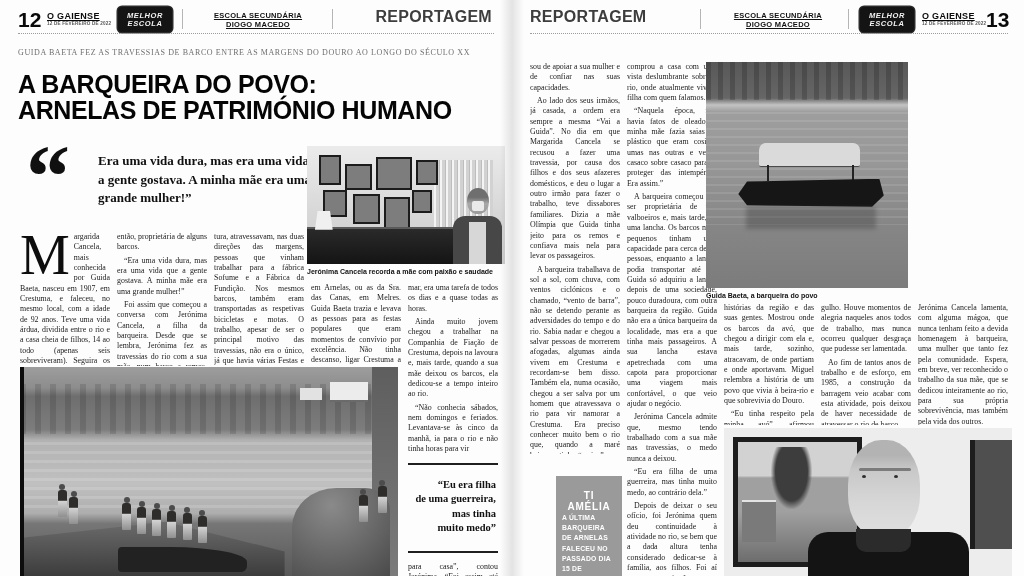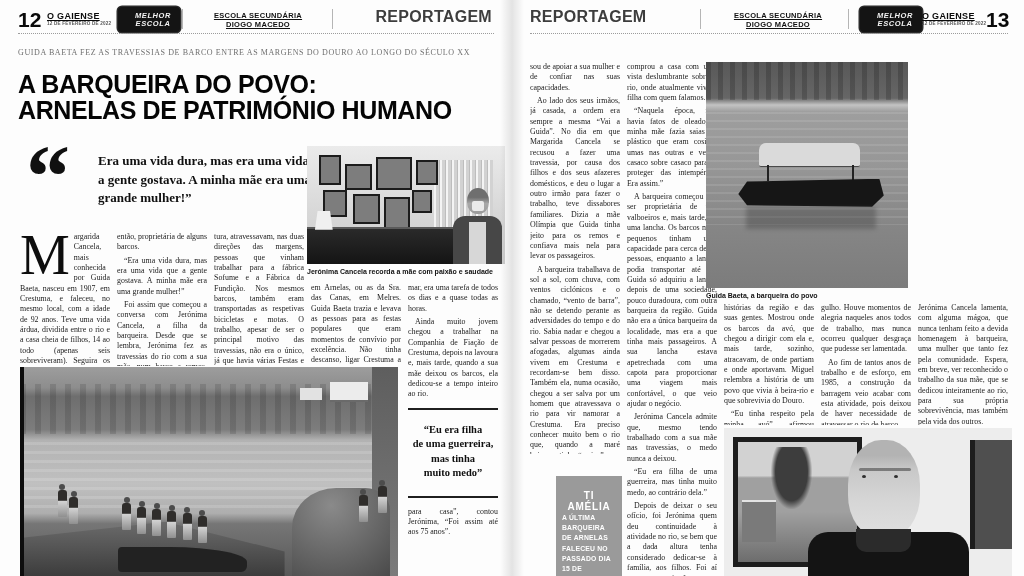--- a/index.html
+++ b/index.html
@@ -4,41 +4,41 @@
 <style>
   html,body{margin:0;padding:0;background:#e8e8e8;}
   .sheet{position:relative;width:1024px;height:576px;background:#fdfdfd;overflow:hidden;
          font-family:"Liberation Serif",serif;color:#1b1b1b;}
   .abs{position:absolute;}
   
   .pagenum{font:800 21px/21px "Liberation Sans",sans-serif;color:#0a0a0a;}
   .masthead{font:800 9px/10px "Liberation Sans",sans-serif;color:#0a0a0a;letter-spacing:.3px;text-decoration:underline;}
   .mastdate{font:700 4.6px/6px "Liberation Sans",sans-serif;color:#555;letter-spacing:.2px;}
   .stamp{width:54px;height:25px;background:#141414;border-radius:4px;display:flex;flex-direction:column;
-         align-items:center;justify-content:center;box-shadow:0 0 0 1.5px #2a2a2a;padding-left:8px;}
+         align-items:center;justify-content:center;box-shadow:0 0 0 1.5px #2a2a2a;}
   .stamp span{font:800 7.5px/8px "Liberation Sans",sans-serif;color:#f2f2f2;font-style:italic;letter-spacing:.6px;}
   .vline{width:1px;background:#b5b5b5;}
   .school{font:800 7.5px/9px "Liberation Sans",sans-serif;color:#111;text-align:center;letter-spacing:.3px;text-decoration:underline;}
   .section{font:800 16px/18px "Liberation Sans",sans-serif;color:#3d3d3d;letter-spacing:.3px;}
   .dotrule{height:0;border-top:1.5px dotted #9c9c9c;}
   
   .kicker{font:400 8px/10px "Liberation Serif",serif;color:#6e6e6e;letter-spacing:.6px;}
   .headline{font:bold 25px/26px "Liberation Sans",sans-serif;color:#050505;letter-spacing:-.4px;}
   .qmark{font:bold 88px/60px "Liberation Serif",serif;color:#101010;}
   .leadquote{font:bold 13px/18.5px "Liberation Serif",serif;color:#101010;}
   .caption{font:bold 7px/9px "Liberation Sans",sans-serif;color:#111;}
   
   .col{overflow:hidden;text-align:justify;}
   .col p{margin:0;font:400 7.9px/10.35px "Liberation Serif",serif;}
   .col p.ind{text-indent:7px;}
   .col p.sp{margin-top:3px;}
   .dcap{float:left;font:400 56px/44px "Liberation Serif",serif;color:#0d0d0d;padding:1px 4px 0 0;}
   .pquote{border-top:2px solid #1f1f1f;border-bottom:2px solid #1f1f1f;margin:8px 0 9px 0;
           padding:13px 2px 15px 2px;font:bold 10.5px/14.5px "Liberation Serif",serif;
-          white-space:pre-line;text-align:center;color:#101010;}
+          white-space:pre-line;text-align:right;color:#101010;}
   
   .graybox{background:#9a9a9a;color:#ffffff;padding:14px 6px 8px 6px;box-sizing:border-box;}
   .graybox h3{margin:0 0 1px 0;font:800 10px/11px "Liberation Sans",sans-serif;text-align:center;letter-spacing:.8px;}
   .graybox p{margin:0;font:800 6.8px/10.2px "Liberation Sans",sans-serif;text-align:left;letter-spacing:.2px;}
   
   .photo{overflow:hidden;background:#cfcfcf;}
   .photo *{position:absolute;}
   .fr{background:#7d7d7d;border:2px solid #1c1c1c;}
   .fg{width:9px;height:27px;border-radius:3px 3px 1px 1px;
       background:linear-gradient(180deg,#2f2d2b 0 38%,#d2d2d2 42%,#8f8f8f);}
@@ -127,20 +127,21 @@
   </div>
   <div class="abs col" style="left:214px;top:232px;width:90px;height:134px">
     <p>tura, atravessavam, nas duas direções das margens, pessoas que vinham trabalhar para a fábrica Sofume e a Fábrica da Fundição. Nos mesmos barcos, também eram transportadas as respetivas bicicletas e motas. O trabalho, apesar de ser o principal motivo das travessias, não era o único, já que havia várias Festas e Romarias, como as de Zebreiros, na Foz do Sousa, as de S. Mateus,</p>
   </div>
   <div class="abs col" style="left:311px;top:283px;width:90px;height:82px">
     <p>em Arnelas, ou as da Sra. das Canas, em Melres. Guida Baeta trazia e levava as pessoas para as festas populares que eram momentos de convívio por excelência. Não tinha descanso, ligar Crestuma a Esposade, Gondo-</p>
   </div>
   <div class="abs col" style="left:408px;top:283px;width:90px;height:293px">
     <p>mar, era uma tarefa de todos os dias e a quase todas as horas.</p>
     <p class="ind sp">Ainda muito jovem chegou a trabalhar na Companhia de Fiação de Crestuma, depois na lavoura e, mais tarde, quando a sua mãe deixou os barcos, ela dedicou-se a tempo inteiro ao rio.</p>
+    <p class="ind sp">“Não conhecia sábados, nem domingos e feriados. Levantava-se às cinco da manhã, ia para o rio e não tinha horas para vir</p>
     <div class="pquote">“Eu era filha
 de uma guerreira,
 mas tinha
 muito medo”</div>
     <p>para casa”, contou Jerónima, “Foi assim até aos 75 anos”.</p>
 
   </div>
 
   <div class="abs photo" style="left:20px;top:367px;width:378px;height:209px">
     <div style="inset:0;background:linear-gradient(180deg,#9d9d9d 0%,#8d8d8d 10%,#6e6e6e 14%,#7d7d7d 30%,#b2b2b2 35%,#c0c0c0 56%,#aeaeae 70%,#767676 75%,#585858 100%)"></div>

